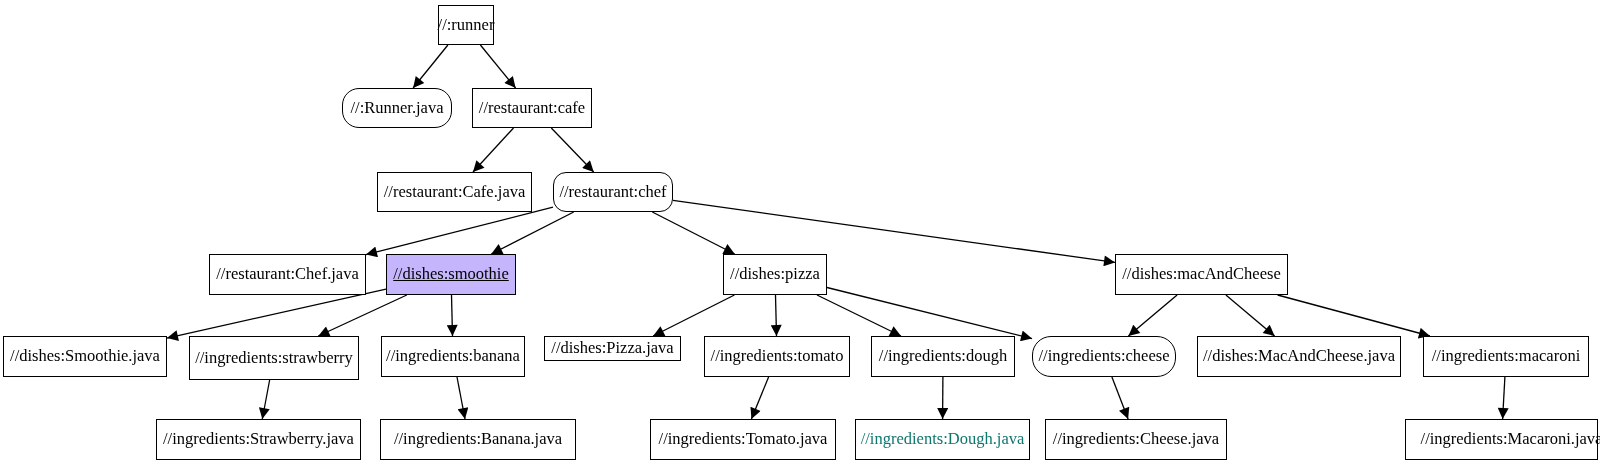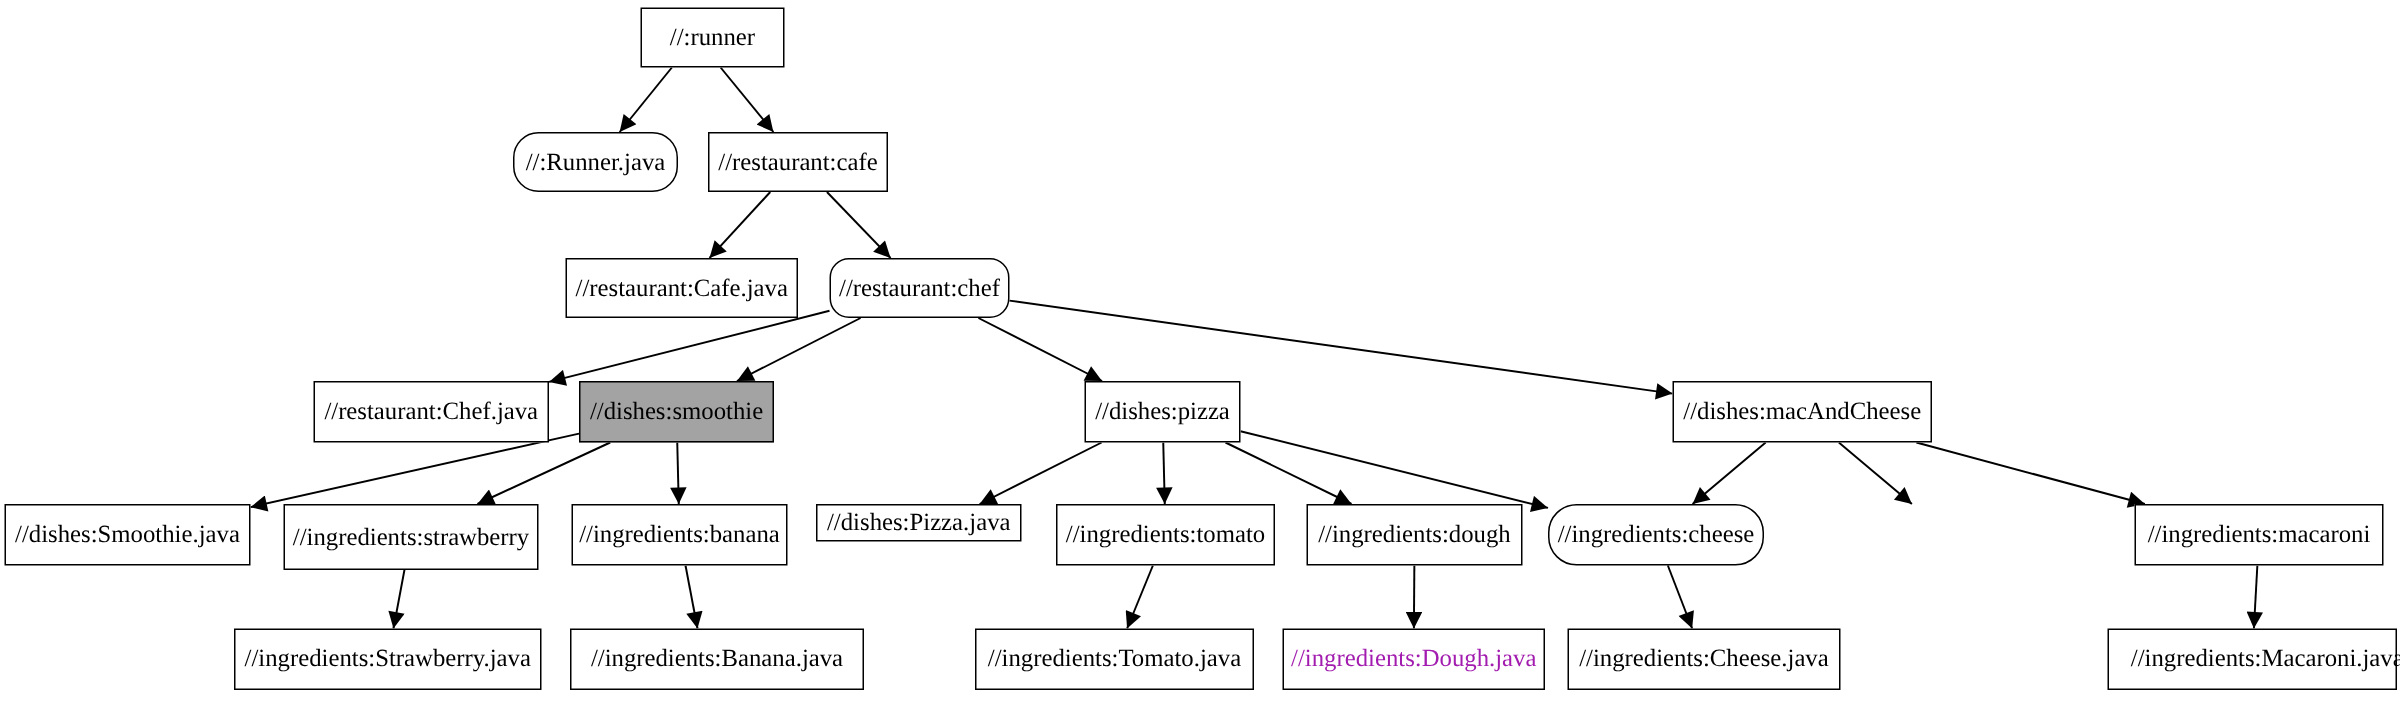--- a/index.html
+++ b/index.html
@@ -73,37 +73,38 @@
       <line x1="827.0" y1="287.5" x2="1032.0" y2="338.6" stroke="#000000" stroke-width="1.3" marker-end="url(#arrowhead)"></line>
       <line x1="1177.1" y1="295.0" x2="1128.4" y2="336.0" stroke="#000000" stroke-width="1.3" marker-end="url(#arrowhead)"></line>
       <line x1="1225.9" y1="295.0" x2="1274.6" y2="336.0" stroke="#000000" stroke-width="1.3" marker-end="url(#arrowhead)"></line>
       <line x1="1277.6" y1="295.0" x2="1429.9" y2="336.0" stroke="#000000" stroke-width="1.3" marker-end="url(#arrowhead)"></line>
       <line x1="768.6" y1="377.0" x2="751.4" y2="419.0" stroke="#000000" stroke-width="1.3" marker-end="url(#arrowhead)"></line>
       <line x1="942.9" y1="377.0" x2="942.6" y2="419.0" stroke="#000000" stroke-width="1.3" marker-end="url(#arrowhead)"></line>
       <line x1="1111.9" y1="377.0" x2="1128.1" y2="419.0" stroke="#000000" stroke-width="1.3" marker-end="url(#arrowhead)"></line>
       <line x1="1504.9" y1="377.0" x2="1502.6" y2="419.0" stroke="#000000" stroke-width="1.3" marker-end="url(#arrowhead)"></line>
     </svg>
   <div class="nodes-layer" id="nodes">
-      <div class="node" style="left: 427px; top: 5px; width: 96px; height: 40px; border-color: rgb(0, 0, 0); background: rgb(255, 255, 255); color: rgb(0, 0, 0);">//:runner</div>
+      <div class="node" style="left: 438px; top: 5px; width: 56px; height: 40px; border-color: rgb(0, 0, 0); background: rgb(255, 255, 255); color: rgb(0, 0, 0);">//:runner</div>
       <div class="node" style="left: 342px; top: 88px; width: 110px; height: 40px; border-color: rgb(0, 0, 0); background: rgb(255, 255, 255); color: rgb(0, 0, 0); border-radius: 17px;">//:Runner.java</div>
       <div class="node" style="left: 472px; top: 88px; width: 120px; height: 40px; border-color: rgb(0, 0, 0); background: rgb(255, 255, 255); color: rgb(0, 0, 0);">//restaurant:cafe</div>
       <div class="node" style="left: 377px; top: 172px; width: 155px; height: 40px; border-color: rgb(0, 0, 0); background: rgb(255, 255, 255); color: rgb(0, 0, 0);">//restaurant:Cafe.java</div>
       <div class="node" style="left: 553px; top: 172px; width: 120px; height: 40px; border-color: rgb(0, 0, 0); background: rgb(255, 255, 255); color: rgb(0, 0, 0); border-radius: 13px;">//restaurant:chef</div>
       <div class="node" style="left: 209px; top: 254px; width: 157px; height: 41px; border-color: rgb(0, 0, 0); background: rgb(255, 255, 255); color: rgb(0, 0, 0);">//restaurant:Chef.java</div>
-      <div class="node" style="left: 386px; top: 254px; width: 130px; height: 41px; border-color: rgb(0, 0, 0); background: #a3a3a3; color: rgb(0, 0, 0);">//dishes:smoothie</div>
+      <div class="node" style="left: 386px; top: 254px; width: 130px; height: 41px; border-color: rgb(0, 0, 0); background: #c4b5fd; color: rgb(0, 0, 0); text-decoration: underline;">//dishes:smoothie</div>
       <div class="node" style="left: 723px; top: 254px; width: 104px; height: 41px; border-color: rgb(0, 0, 0); background: rgb(255, 255, 255); color: rgb(0, 0, 0); text-align: right;">//dishes:pizza</div>
       <div class="node" style="left: 1115px; top: 254px; width: 173px; height: 41px; border-color: rgb(0, 0, 0); background: rgb(255, 255, 255); color: rgb(0, 0, 0);">//dishes:macAndCheese</div>
       <div class="node" style="left: 3px; top: 336px; width: 164px; height: 41px; border-color: rgb(0, 0, 0); background: rgb(255, 255, 255); color: rgb(0, 0, 0);">//dishes:Smoothie.java</div>
       <div class="node" style="left: 189px; top: 336px; width: 170px; height: 44px; border-color: rgb(0, 0, 0); background: rgb(255, 255, 255); color: rgb(0, 0, 0);">//ingredients:strawberry</div>
       <div class="node" style="left: 381px; top: 336px; width: 144px; height: 41px; border-color: rgb(0, 0, 0); background: rgb(255, 255, 255); color: rgb(0, 0, 0);">//ingredients:banana</div>
       <div class="node" style="left: 544px; top: 336px; width: 137px; height: 25px; border-color: rgb(0, 0, 0); background: rgb(255, 255, 255); color: rgb(0, 0, 0);">//dishes:Pizza.java</div>
       <div class="node" style="left: 704px; top: 336px; width: 146px; height: 41px; border-color: rgb(0, 0, 0); background: rgb(255, 255, 255); color: rgb(0, 0, 0);">//ingredients:tomato</div>
       <div class="node" style="left: 871px; top: 336px; width: 144px; height: 41px; border-color: rgb(0, 0, 0); background: rgb(255, 255, 255); color: rgb(0, 0, 0);">//ingredients:dough</div>
       <div class="node" style="left: 1032px; top: 336px; width: 144px; height: 41px; border-color: rgb(0, 0, 0); background: rgb(255, 255, 255); color: rgb(0, 0, 0); border-radius: 19px;">//ingredients:cheese</div>
+      <div class="node" style="left: 1197px; top: 336px; width: 204px; height: 41px; border-color: rgb(0, 0, 0); background: rgb(255, 255, 255); color: rgb(0, 0, 0);">//dishes:MacAndCheese.java</div>
       <div class="node" style="left: 1423px; top: 336px; width: 166px; height: 41px; border-color: rgb(0, 0, 0); background: rgb(255, 255, 255); color: rgb(0, 0, 0);">//ingredients:macaroni</div>
       <div class="node" style="left: 156px; top: 419px; width: 205px; height: 41px; border-color: rgb(0, 0, 0); background: rgb(255, 255, 255); color: rgb(0, 0, 0);">//ingredients:Strawberry.java</div>
       <div class="node" style="left: 380px; top: 419px; width: 196px; height: 41px; border-color: rgb(0, 0, 0); background: rgb(255, 255, 255); color: rgb(0, 0, 0);">//ingredients:Banana.java</div>
       <div class="node" style="left: 650px; top: 419px; width: 186px; height: 41px; border-color: rgb(0, 0, 0); background: rgb(255, 255, 255); color: rgb(0, 0, 0);">//ingredients:Tomato.java</div>
-      <div class="node" style="left: 855px; top: 419px; width: 175px; height: 41px; border-color: rgb(0, 0, 0); background: rgb(255, 255, 255); color: #a21caf;">//ingredients:Dough.java</div>
+      <div class="node" style="left: 855px; top: 419px; width: 175px; height: 41px; border-color: rgb(0, 0, 0); background: rgb(255, 255, 255); color: #0f766e;">//ingredients:Dough.java</div>
       <div class="node" style="left: 1045px; top: 419px; width: 182px; height: 41px; border-color: rgb(0, 0, 0); background: rgb(255, 255, 255); color: rgb(0, 0, 0);">//ingredients:Cheese.java</div>
       <div class="node" style="left: 1405px; top: 419px; width: 193px; height: 41px; border-color: rgb(0, 0, 0); background: rgb(255, 255, 255); color: rgb(0, 0, 0); padding-left: 20px;">//ingredients:Macaroni.java</div>
     </div>
 </div>
 
 </body></html>

